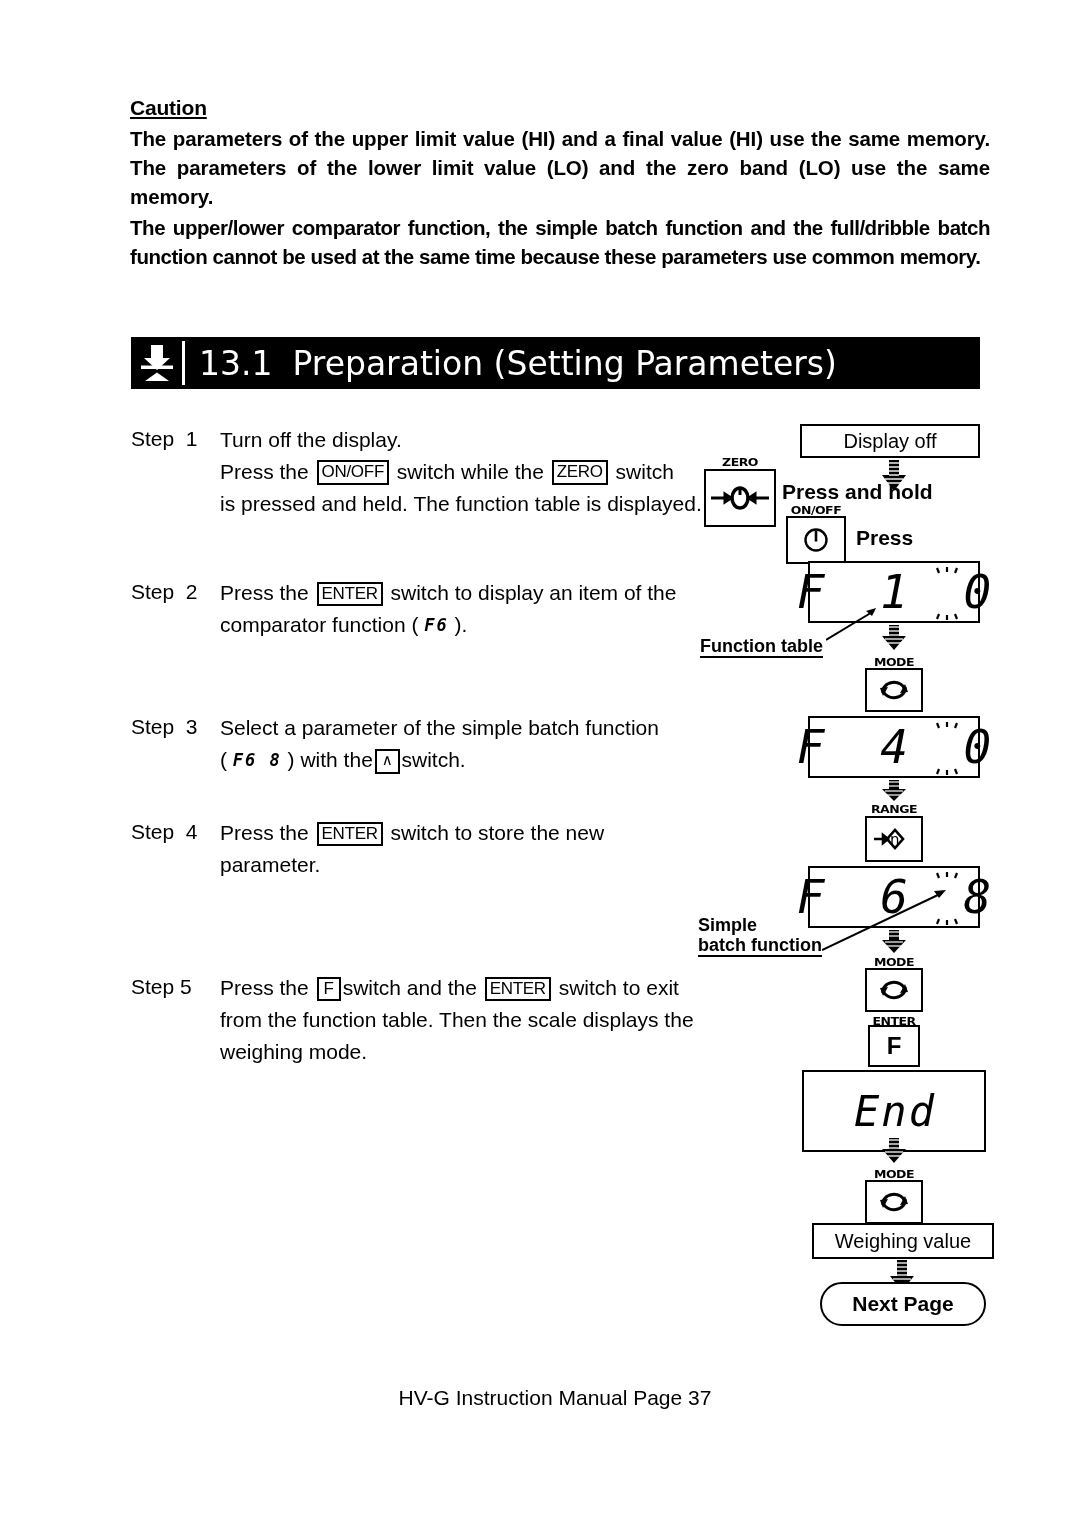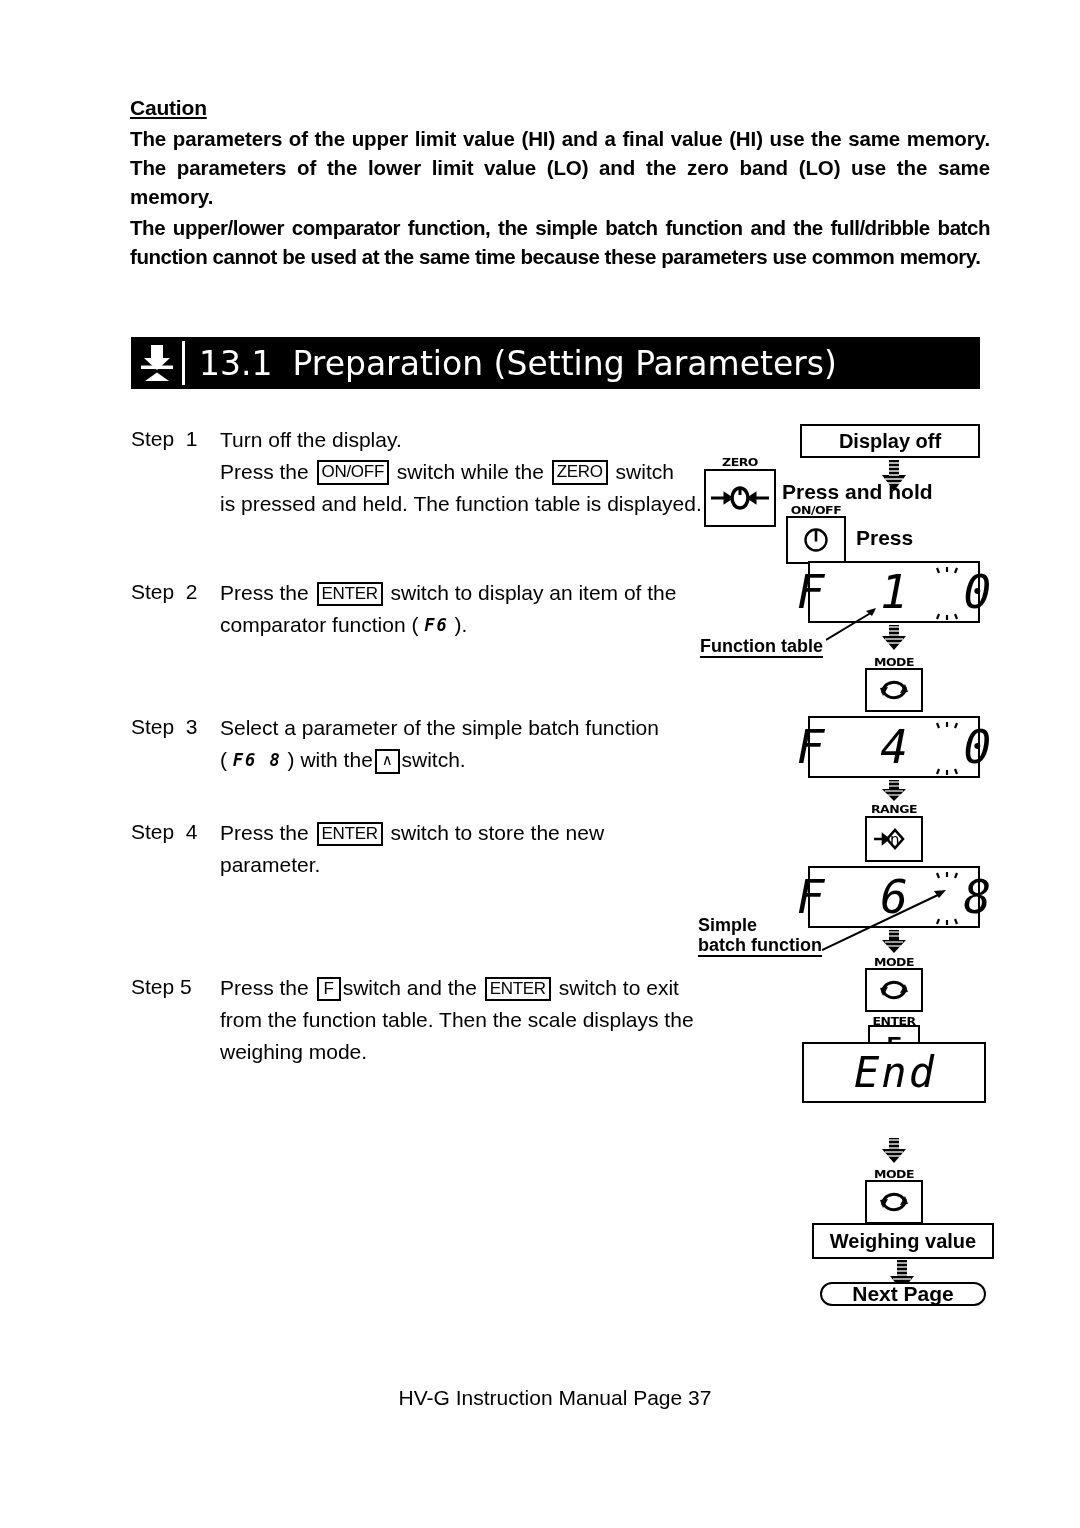--- a/index.html
+++ b/index.html
@@ -150,21 +150,21 @@
     height: 910px;
   }
   .fl { position: absolute; }
 
   .box {
     border: 2px solid #000;
     background: #fff;
     display: flex;
     align-items: center;
     justify-content: center;
-    font-weight: bold;
+    font-weight: normal;
     font-size: 20px;
     box-sizing: border-box;
   }
   .lcd {
     border: 2px solid #000;
     background: #fff;
     box-sizing: border-box;
     display: flex;
     align-items: center;
     justify-content: center;
@@ -483,21 +483,21 @@
           <path d="M6 21 l-3 -8 l8 -1 z" fill="#000"></path>
         </svg>
       </div>
       <div class="keycap" style="top:45px;">ENTER</div>
     </div>
 
     <div class="fl key" style="left:178px; top:615px; width:52px; height:42px; font-weight:bold; font-size:24px;">
       <span>F</span>
     </div>
 
-    <div class="fl lcd" style="left:112px; top:632px; width:184px; height:61px;">
+    <div class="fl lcd" style="left:112px; top:660px; width:184px; height:82px;">
       <span class="lcd-text small">End</span>
     </div>
 
     <div class="fl arrowdown" style="left:191px; top:728px;">
       <svg width="26" height="26" viewBox="0 0 26 26">
         <rect x="8" y="0" width="10" height="13" fill="#000"></rect>
         <path d="M1 11 h24 L13 25 z" fill="#000"></path>
         <g stroke="#fff" stroke-width="1.3">
           <line x1="8" y1="2" x2="18" y2="2"></line>
             <line x1="8" y1="6" x2="18" y2="6"></line>
@@ -533,21 +533,21 @@
           <line x1="8" y1="3" x2="18" y2="3"></line>
             <line x1="8" y1="7" x2="18" y2="7"></line>
           <line x1="8" y1="11" x2="18" y2="11"></line>
             <line x1="8" y1="15" x2="18" y2="15"></line>
           <line x1="4" y1="19" x2="22" y2="19"></line>
             <line x1="6" y1="23" x2="20" y2="23"></line>
         </g>
       </svg>
     </div>
 
-    <div class="fl pill" style="left:130px; top:872px; width:166px; height:24px;justify-content:center;">
+    <div class="fl pill" style="left:130px; top:872px; width:166px; height:44px;justify-content:center;">
       <span>Next Page</span>
     </div>
 
   </div>
 
   <div class="footer">HV-G Instruction Manual Page 37</div>
 
 </div>
 
 </body></html>

